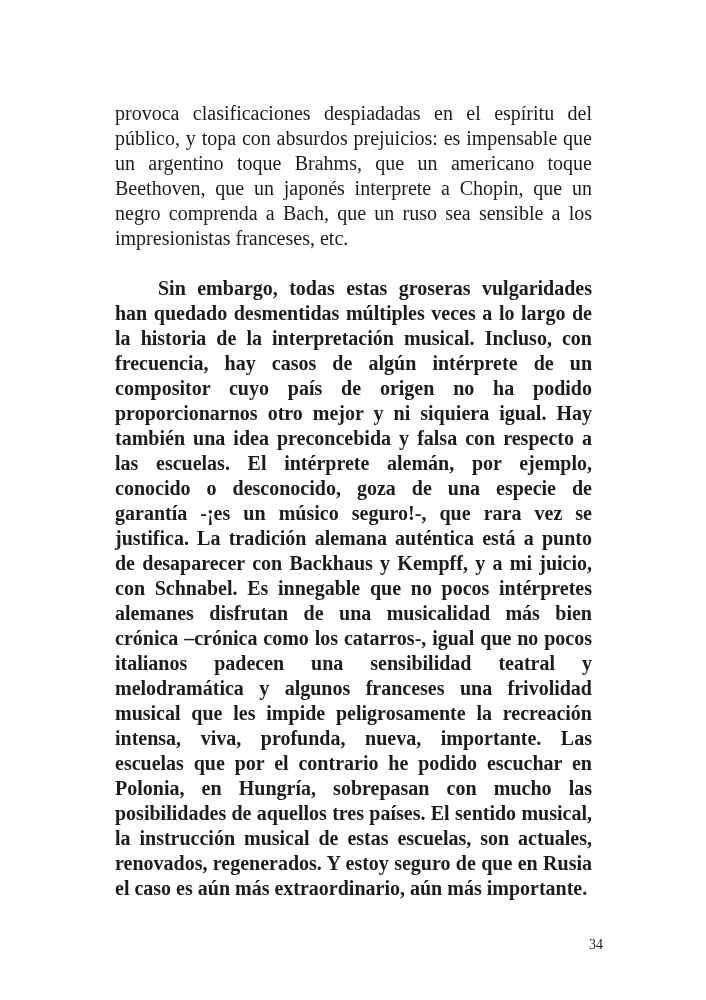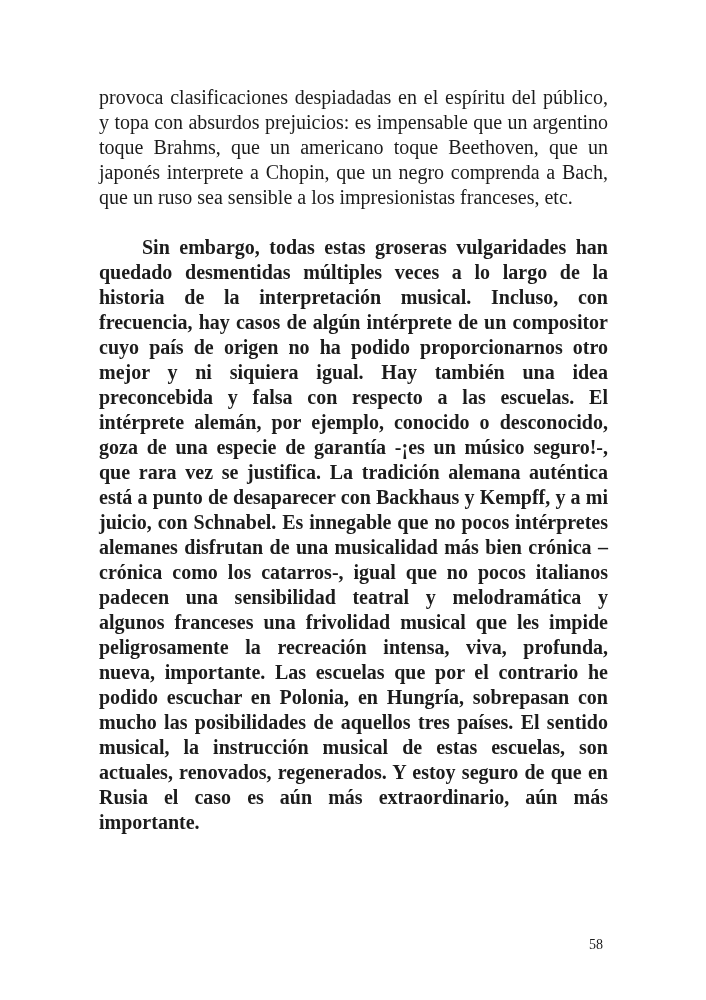--- a/index.html
+++ b/index.html
@@ -15,21 +15,21 @@
     overflow: hidden;
     font-family: "Liberation Serif", serif;
   }
   .text-block {
     position: absolute;
     left: 99px;
     top: 85px;
     width: 509px;
   }
   .para {
-    margin: 0;
+    margin: 16px;
     padding: 0;
     font-size: 20px;
     line-height: 25px;
     color: #1c1c1c;
     text-align: justify;
     text-justify: inter-word;
   }
   .para-indent {
     margin-top: 25px;
     text-indent: 43px;
@@ -47,14 +47,14 @@
   }
 </style>
 </head>
 <body>
 
 <div class="page">
   <div class="text-block">
     <p class="para">provoca clasificaciones despiadadas en el espíritu del público, y topa con absurdos prejuicios: es impensable que un argentino toque Brahms, que un americano toque Beethoven, que un japonés interprete a Chopin, que un negro comprenda a Bach, que un ruso sea sensible a los impresionistas franceses, etc.</p>
     <p class="para para-indent">Sin embargo, todas estas groseras vulgaridades han quedado desmentidas múltiples veces a lo largo de la historia de la interpretación musical. Incluso, con frecuencia, hay casos de algún intérprete de un compositor cuyo país de origen no ha podido proporcionarnos otro mejor y ni siquiera igual. Hay también una idea preconcebida y falsa con respecto a las escuelas. El intérprete alemán, por ejemplo, conocido o desconocido, goza de una especie de garantía -¡es un músico seguro!-, que rara vez se justifica. La tradición alemana auténtica está a punto de desaparecer con Backhaus y Kempff, y a mi juicio, con Schnabel. Es innegable que no pocos intérpretes alemanes disfrutan de una musicalidad más bien crónica –crónica como los catarros-, igual que no pocos italianos padecen una sensibilidad teatral y melodramática y algunos franceses una frivolidad musical que les impide peligrosamente la recreación intensa, viva, profunda, nueva, importante. Las escuelas que por el contrario he podido escuchar en Polonia, en Hungría, sobrepasan con mucho las posibilidades de aquellos tres países. El sentido musical, la instrucción musical de estas escuelas, son actuales, renovados, regenerados. Y estoy seguro de que en Rusia el caso es aún más extraordinario, aún más importante.</p>
   </div>
-  <div class="page-number">58</div>
+  <div class="page-number">34</div>
 </div>
 
 </body></html>

